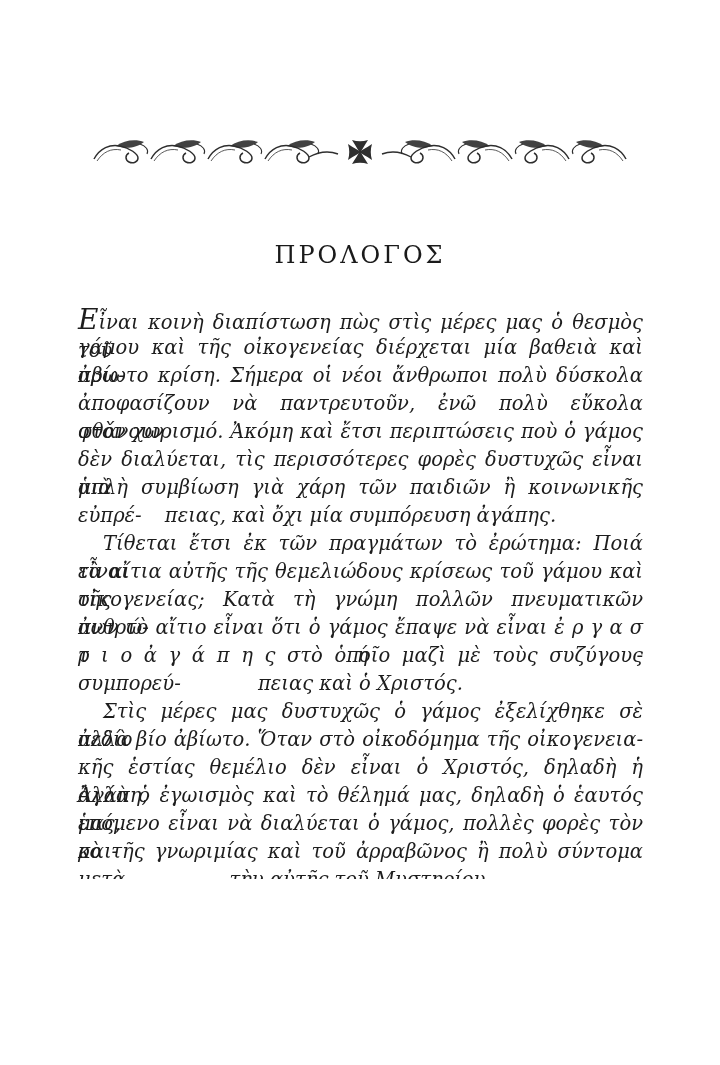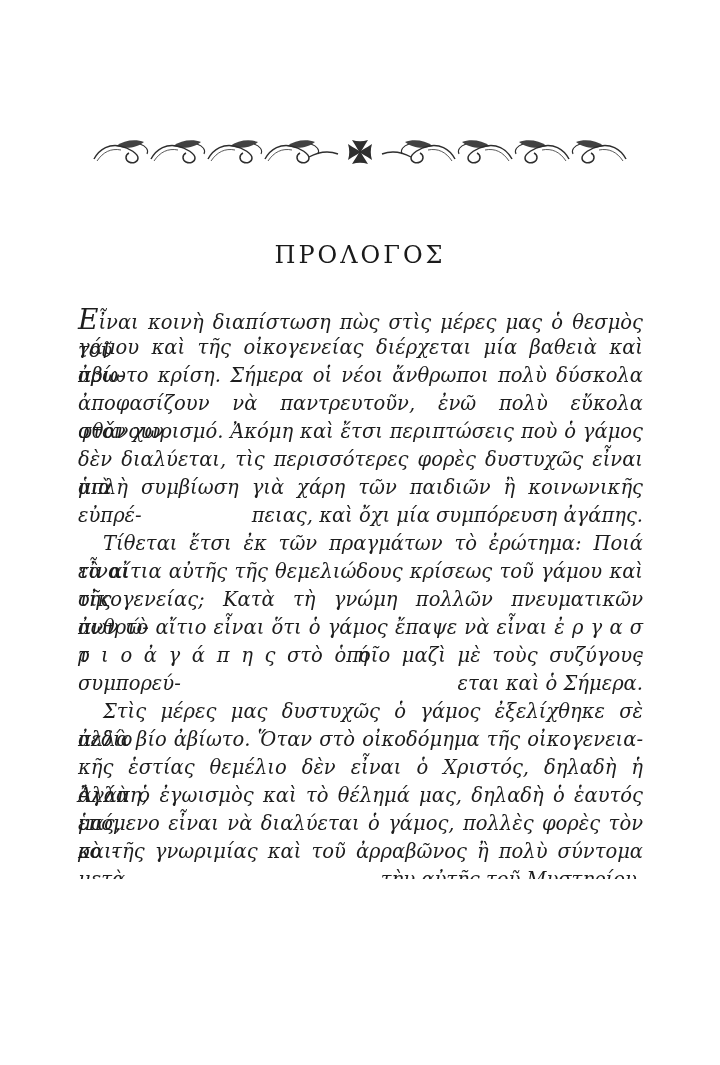--- a/index.html
+++ b/index.html
@@ -21,21 +21,21 @@
   }
   .line {
     height:28px; line-height:28px; text-align:justify;
     white-space:normal;
     font-style:italic;
   }
   .line.j::after {
     content:""; display:inline-block; width:100%; height:0;
     vertical-align:top; line-height:0;
   }
-  .line.last { text-align:right; }
+  .line.last { text-align:center; }
   .line.indent { text-indent:25px; }
   .initial { font-size:28px; line-height:28px; }
   .stars {
     position:absolute; top:932px; left:317px; width:68px; height:20px;
   }
 </style>
 </head>
 <body>
 
 <div class="page">
@@ -86,21 +86,21 @@
       <div class="line j"><span>ἀποφασίζουν νὰ παντρευτοῦν, ἐνῶ πολὺ εὔκολα φθάνουν</span></div>
       <div class="line j"><span>στὸν χωρισμό. Ἀκόμη καὶ ἔτσι περιπτώσεις ποὺ ὁ γάμος</span></div>
       <div class="line j"><span>δὲν διαλύεται, τὶς περισσότερες φορὲς δυστυχῶς εἶναι μιὰ</span></div>
       <div class="line j"><span>ἁπλὴ συμβίωση γιὰ χάρη τῶν παιδιῶν ἢ κοινωνικῆς εὐπρέ-</span></div>
       <div class="line last"><span>πειας, καὶ ὄχι μία συμπόρευση ἀγάπης.</span></div>
       <div class="line j indent"><span>Τίθεται ἔτσι ἐκ τῶν πραγμάτων τὸ ἐρώτημα: Ποιά εἶναι</span></div>
       <div class="line j"><span>τὰ αἴτια αὐτῆς τῆς θεμελιώδους κρίσεως τοῦ γάμου καὶ τῆς</span></div>
       <div class="line j"><span>οἰκογενείας; Κατὰ τὴ γνώμη πολλῶν πνευματικῶν ἀνθρώ-</span></div>
       <div class="line j"><span>πων τὸ αἴτιο εἶναι ὅτι ὁ γάμος ἔπαψε νὰ εἶναι ἐ ρ γ α σ τ ή -</span></div>
       <div class="line j"><span>ρ ι ο ἀ γ ά π η ς στὸ ὁποῖο μαζὶ μὲ τοὺς συζύγους συμπορεύ-</span></div>
-      <div class="line last"><span>εται καὶ ὁ Σήμερα.</span></div>
+      <div class="line last"><span>πειας καὶ ὁ Χριστός.</span></div>
       <div class="line j indent"><span>Στὶς μέρες μας δυστυχῶς ὁ γάμος ἐξελίχθηκε σὲ πεδίο</span></div>
       <div class="line j"><span>ἀλλὰ βίο ἀβίωτο. Ὅταν στὸ οἰκοδόμημα τῆς οἰκογενεια-</span></div>
       <div class="line j"><span>κῆς ἑστίας θεμέλιο δὲν εἶναι ὁ Χριστός, δηλαδὴ ἡ Ἀγάπη,</span></div>
       <div class="line j"><span>ἀλλὰ ὁ ἐγωισμὸς καὶ τὸ θέλημά μας, δηλαδὴ ὁ ἑαυτός μας,</span></div>
       <div class="line j"><span>ἑπόμενο εἶναι νὰ διαλύεται ὁ γάμος, πολλὲς φορὲς τὸν και-</span></div>
       <div class="line j"><span>ρὸ τῆς γνωριμίας καὶ τοῦ ἀρραβῶνος ἢ πολὺ σύντομα μετὰ</span></div>
       <div class="line last"><span>τὴν αὐτῆς τοῦ Μυστηρίου.</span></div>
     </div>
 
   <svg class="stars" viewBox="0 0 68 20" width="68" height="20" aria-hidden="true">

